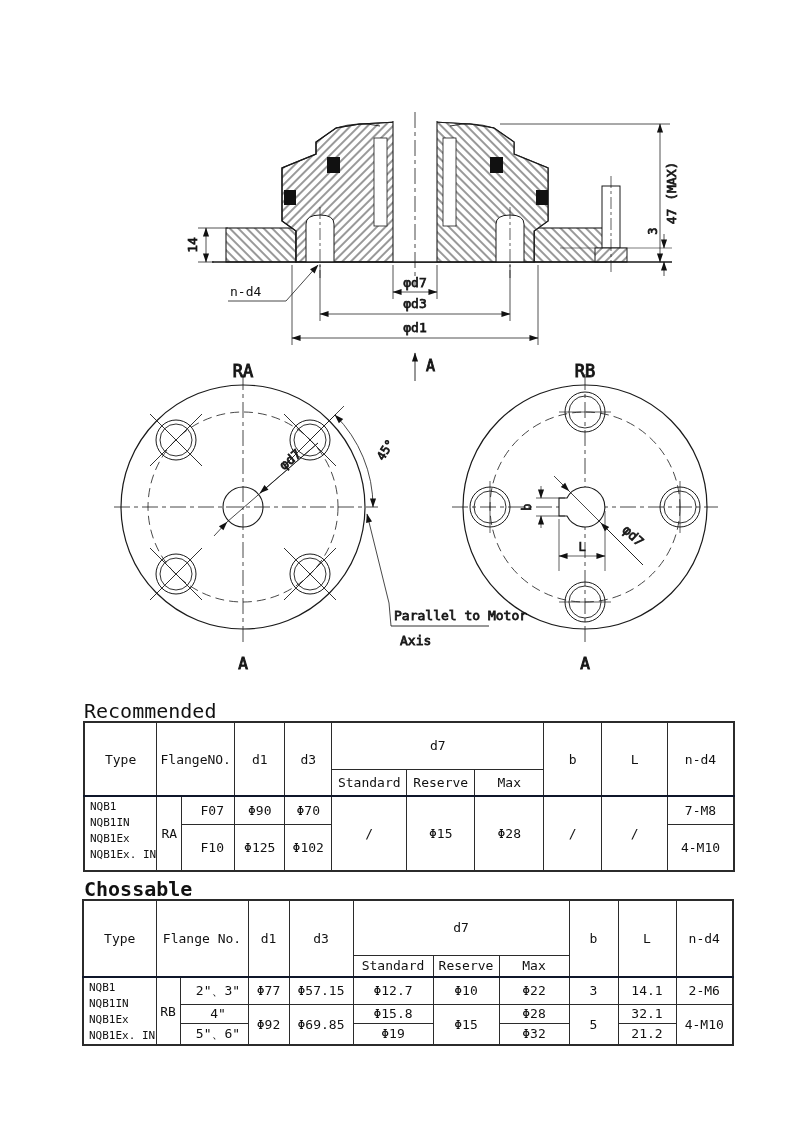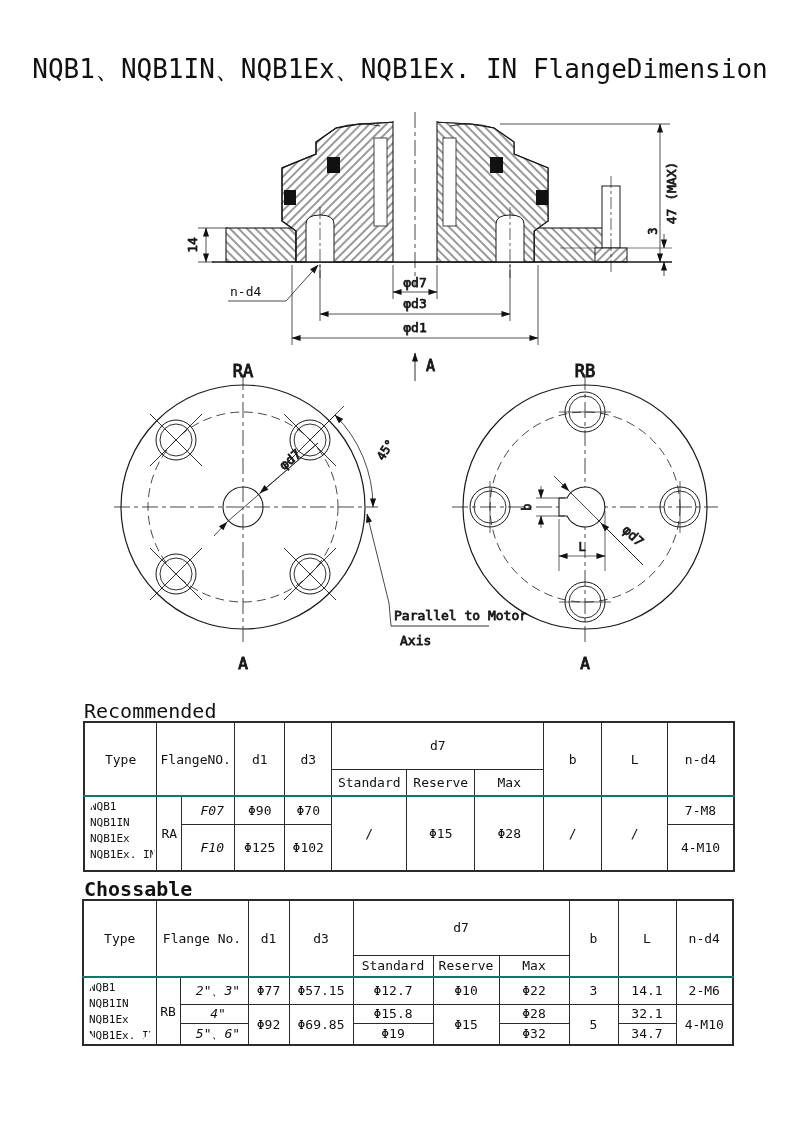--- a/index.html
+++ b/index.html
@@ -9,33 +9,32 @@
          font-size:26px;letter-spacing:0px;white-space:nowrap;}
   svg{position:absolute;left:0;top:0;}
   svg text{font-family:"DejaVu Sans Mono",monospace;fill:#111;}
   .cap{position:absolute;left:84px;font-size:20px;}
   #cap-rec{top:699px;}
   #cap-cho{top:877px;font-weight:bold;}
   table.tbl{position:absolute;border-collapse:collapse;table-layout:fixed;
             font-size:13px;color:#111;border:2px solid #2b2b2b;}
   .tbl th,.tbl td{border:1px solid #2b2b2b;text-align:center;font-weight:normal;
                   padding:0;overflow:hidden;white-space:nowrap;}
-  .tbl .hb{border-bottom:2px solid #0f766e;}
+  .tbl .hb{border-bottom:2px solid #0f172a;}
   .typecell{text-align:left !important;vertical-align:top;font-size:11px;line-height:16px;
-            padding:2px 0 0 5px !important;border-radius:29px;}
-  .lft{text-align:right;padding-left:8px !important;font-style:italic;}
+            padding:2px 0 0 5px !important;}
+  .lft{text-align:right;padding-left:8px !important;}
   #tbl-rec{left:83px;top:721px;}
   #tbl-cho{left:82px;top:899px;}
 </style>
 </head>
 <body>
 
 <div id="page">
 
-  <div id="title">NQB1、NQB1IN、NQB1Ex、NQB1Ex. IN FlangeDimension</div>
 
   <svg width="800" height="690" viewBox="0 0 800 690">
     <defs>
       <marker id="arw" viewBox="0 0 10 10" refX="9.5" refY="5" markerWidth="11" markerHeight="9" markerUnits="userSpaceOnUse" orient="auto-start-reverse">
         <path d="M0,1.6 L10,5 L0,8.4 z" fill="#111"></path>
       </marker>
       <pattern id="h1" width="6" height="6" patternUnits="userSpaceOnUse" patternTransform="rotate(45)">
         <rect width="6" height="6" fill="#fff"></rect>
         <line x1="1" y1="0" x2="1" y2="6" stroke="#333" stroke-width="1"></line>
       </pattern>
@@ -357,18 +356,18 @@
         <td rowspan="2">Φ15</td>
         <td>Φ28</td>
         <td rowspan="2">5</td>
         <td>32.1</td>
         <td rowspan="2">4-M10</td>
       </tr>
       <tr style="height:22px">
         <td class="lft">5"、6"</td>
         <td>Φ19</td>
         <td>Φ32</td>
-        <td>34.7</td>
+        <td>21.2</td>
       </tr>
     </tbody>
   </table>
 
 </div>
 
 </body></html>

